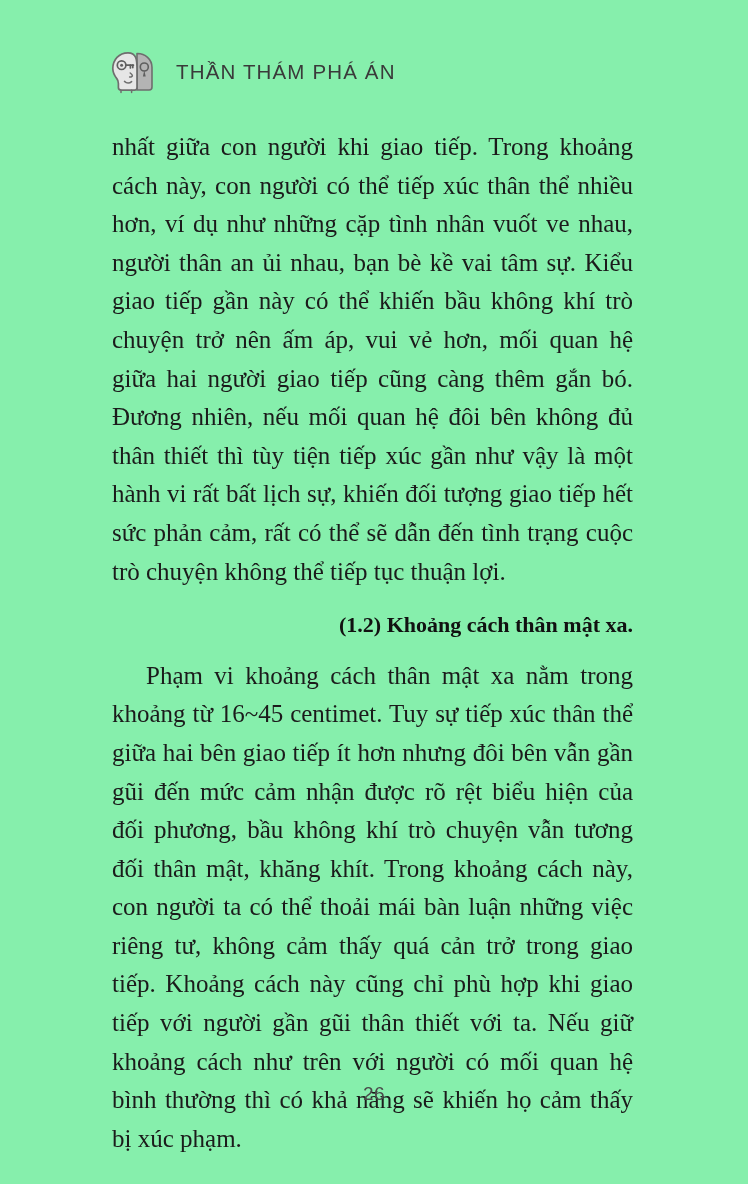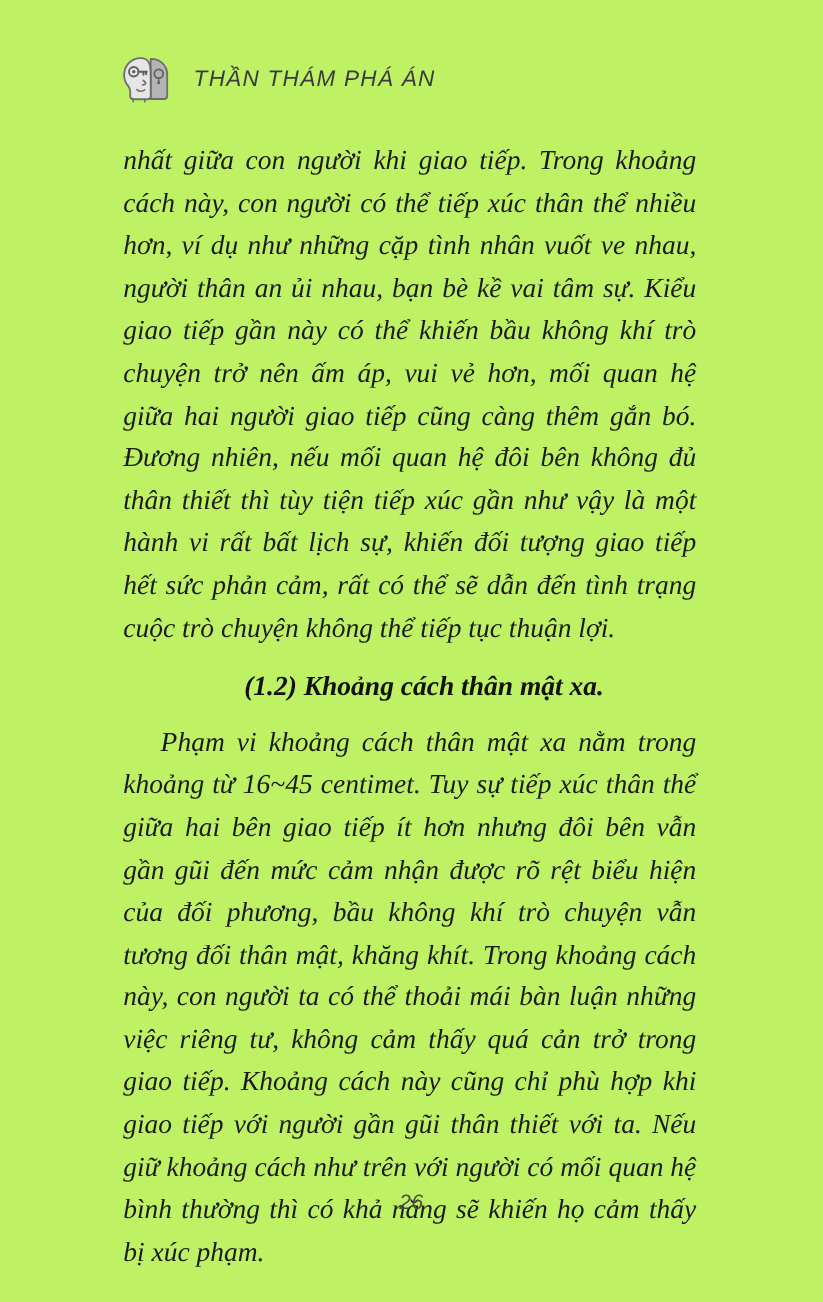--- a/index.html
+++ b/index.html
@@ -6,24 +6,23 @@
   html, body {
     margin: 0;
     padding: 0;
     background: #ffffff;
   }
 
   .page {
     position: relative;
     width: 748px;
     height: 1184px;
-    background: #bef264;
+    background: #86efac;
     overflow: hidden;
     box-sizing: border-box;
-    font-style: italic;
   }
 
   
   .running-header {
     position: absolute;
     left: 110px;
     top: 48px;
     display: flex;
     align-items: center;
     gap: 18px;
@@ -70,27 +69,27 @@
   .body-par.first-block {
     text-indent: 0;
   }
 
   .body-par.indented {
     text-indent: 34px;
   }
 
   .section-heading {
     font-family: "Liberation Serif", "DejaVu Serif", serif;
-    font-size: 25px;
+    font-size: 22px;
     line-height: 38.6px;
     font-weight: bold;
     color: #111111;
     margin: 15px 0 12px 0;
     text-indent: 26px;
-    text-align: center;
+    text-align: right;
   }
 
   
   .page-number {
     position: absolute;
     left: 0;
     right: 0;
     top: 1083px;
     text-align: center;
     font-family: "Liberation Sans", "DejaVu Sans", sans-serif;

